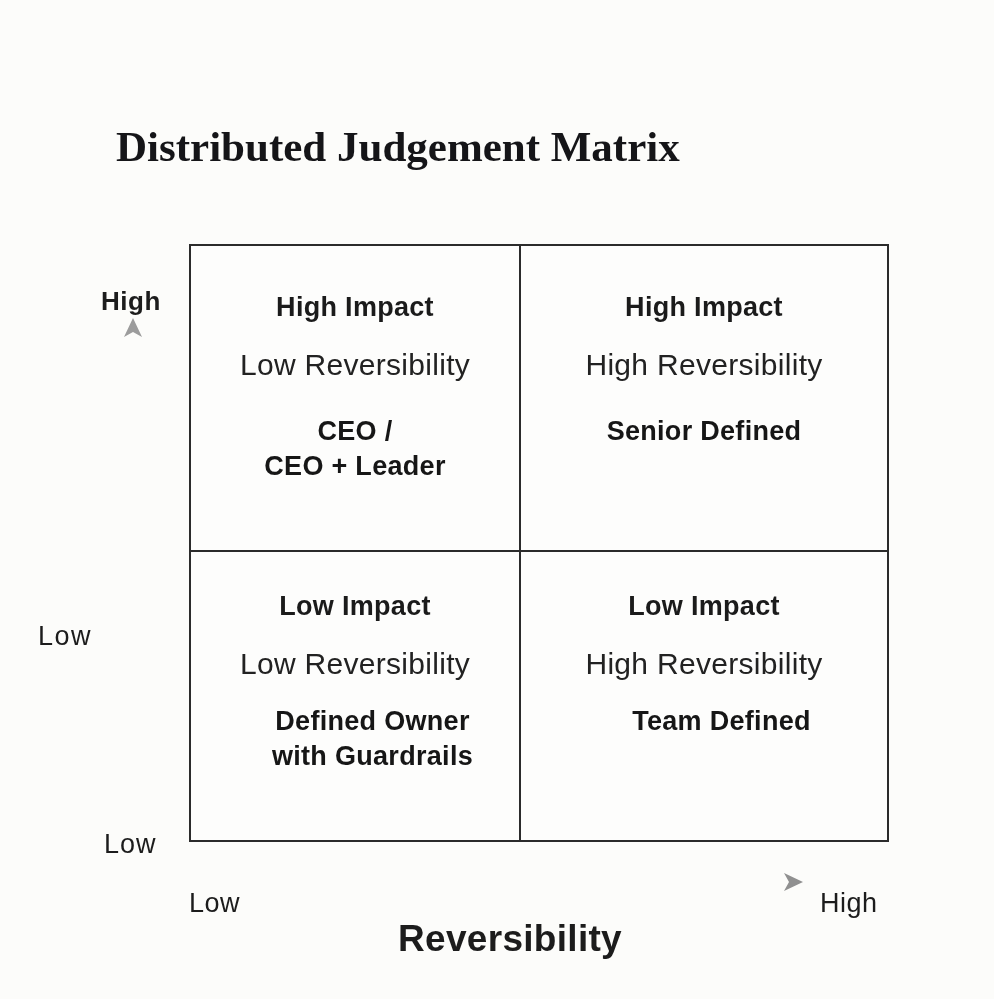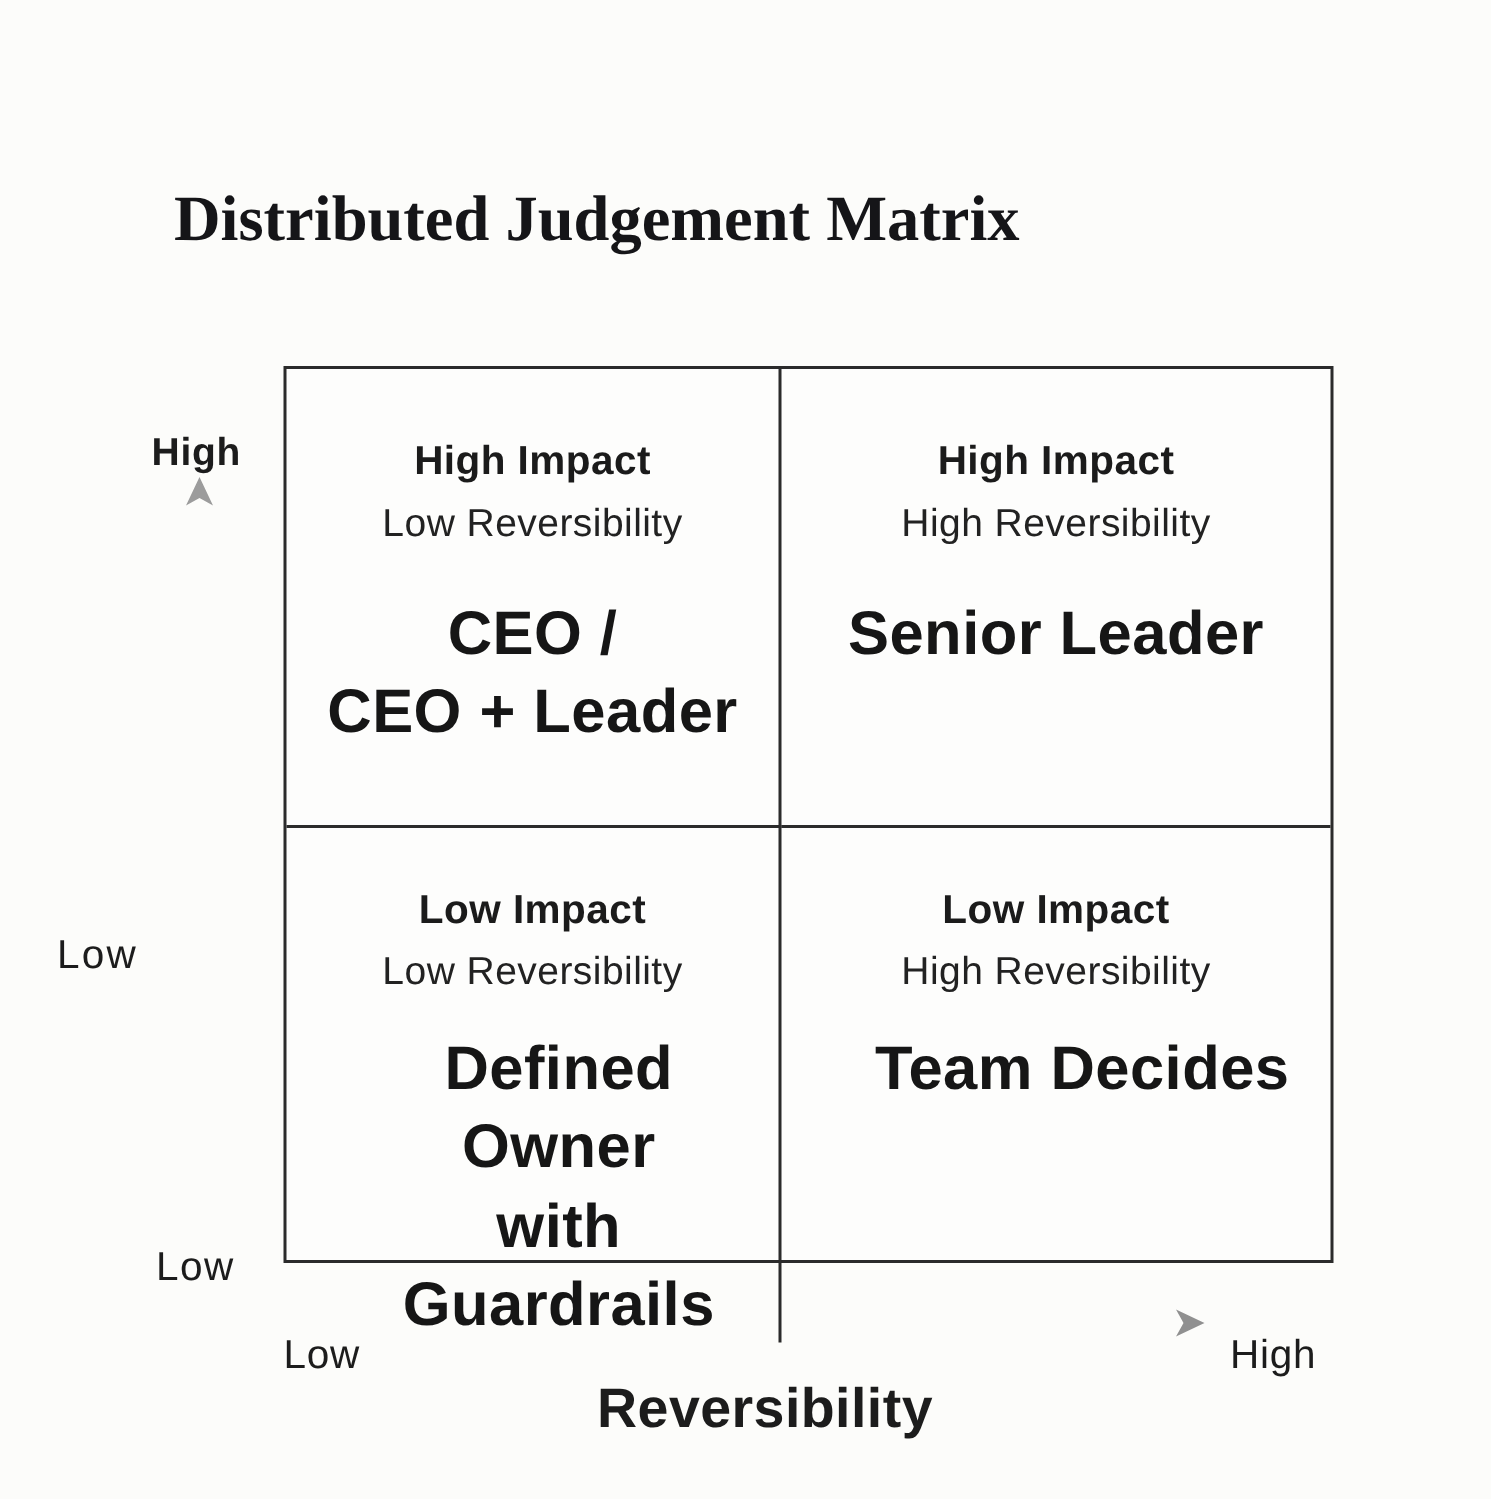--- a/index.html
+++ b/index.html
@@ -51,30 +51,30 @@
   .q-impact {
     margin-top: 45px;
     font-size: 27px;
     font-weight: 600;
     letter-spacing: 0.3px;
     color: #1b1b1b;
     line-height: 1.2;
   }
   .quad-bl .q-impact, .quad-br .q-impact { margin-top: 38px; }
   .q-rev {
-    margin-top: 10px;
-    font-size: 26px;
+    margin-top: 24px;
+    font-size: 30px;
     font-weight: 400;
     letter-spacing: 0.3px;
     color: #222;
     line-height: 1.2;
   }
   .q-owner {
     margin-top: 31px;
-    font-size: 41px;
+    font-size: 27px;
     font-weight: 600;
     letter-spacing: 0.3px;
     color: #161616;
     line-height: 1.28;
   }
   .quad-bl .q-owner, .quad-br .q-owner { margin-top: 22px; margin-left: 35px; }
 
   
   .axis-label { position: absolute; white-space: nowrap; margin-top: 24px; }
   .y-high   { left: 101px; top: 262px; font-size: 26px; font-weight: 700; letter-spacing: 0.5px; }
@@ -137,39 +137,39 @@
       <div class="q-owner">
         <div>CEO /</div>
         <div>CEO + Leader</div>
       </div>
     </div>
 
     <div class="quad quad-tr">
       <div class="q-impact">High Impact</div>
       <div class="q-rev">High Reversibility</div>
       <div class="q-owner">
-        <div>Senior Leader</div>
+        <div>Senior Defined</div>
         <div></div>
       </div>
     </div>
 
     <div class="quad quad-bl">
       <div class="q-impact">Low Impact</div>
       <div class="q-rev">Low Reversibility</div>
       <div class="q-owner">
         <div>Defined Owner</div>
         <div>with Guardrails</div>
       </div>
     </div>
 
     <div class="quad quad-br">
       <div class="q-impact">Low Impact</div>
       <div class="q-rev">High Reversibility</div>
       <div class="q-owner">
-        <div>Team Decides</div>
+        <div>Team Defined</div>
         <div></div>
       </div>
     </div>
 
   </div>
 
   <div class="axis-label x-low">Low</div>
   <div class="axis-label x-high">High</div>
   <div class="x-title">Reversibility</div>
 

